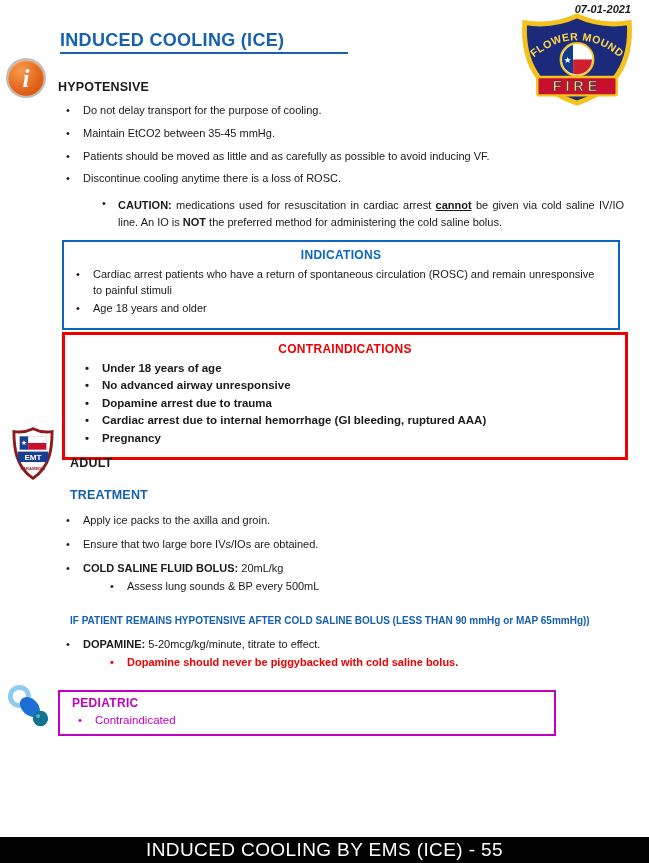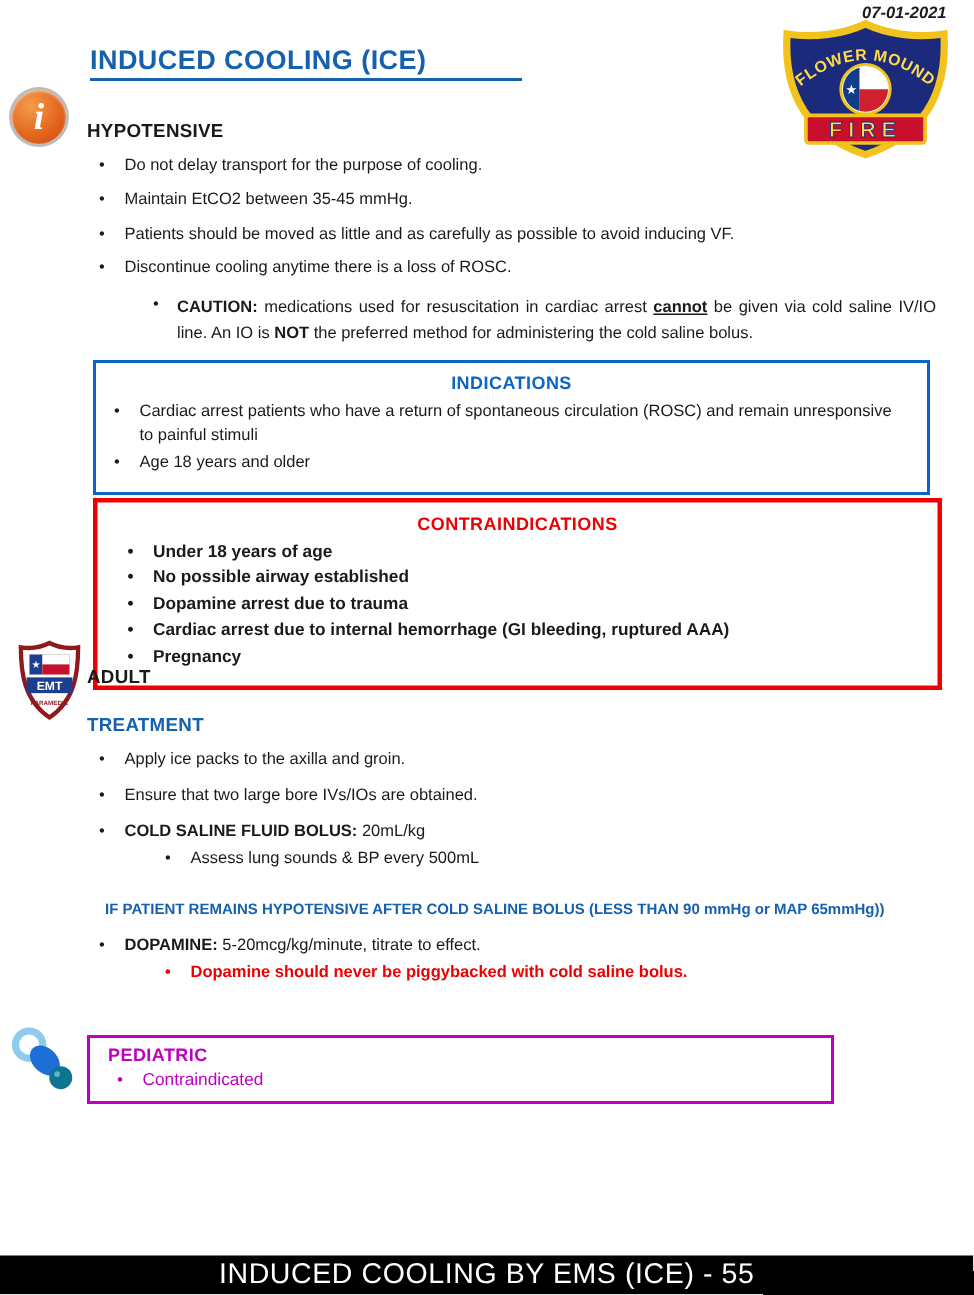--- a/index.html
+++ b/index.html
@@ -47,21 +47,21 @@
   .red-box { left:62px; top:332px; width:566px; border:3px solid var(--red,#EE0000); padding:5px 14px 9px; }
   .red-box h3 { color:var(--red,#EE0000); }
   .red-box .row { margin-bottom:3px; font-weight:700; font-size:11.5px; padding-left:6px; }
   .magenta-box { left:58px; top:690px; width:498px; border:2px solid var(--magenta,#C000C0); padding:4px 12px 7px; }
   .magenta-box h3 { text-align:left; color:var(--magenta,#C000C0); margin:0 0 3px; }
   .magenta-box .row { color:var(--magenta,#C000C0); padding-left:6px; font-size:11.5px; }
 
   
   .emt-badge { position:absolute; left:12px; top:426px; width:42px; height:55px; }
   .adult-section { position:absolute; left:58px; top:444px; width:566px; }
-  .adult-section h2 { font-size:12.5px; margin:0; letter-spacing:.2px; }
+  .adult-section h2 { font-size:12.5px; margin:12px; letter-spacing:.2px; }
   .adult-section h2.treat { color:var(--blue,#1661AE); margin-top:18px; }
   .adult-section .row { margin-top:10px; padding-left:8px; }
   .sub { padding-left:52px !important; margin-top:5px !important; }
   .hypo {
     margin:20px 0 0; color:var(--blue,#1661AE); font-weight:700; font-size:10px;
     width:540px; padding-left:34px; text-indent:-22px; line-height:1.35;
   }
   .warn { color:var(--red,#EE0000); font-weight:700; }
   .warn .b { color:var(--red,#EE0000); }
 
@@ -147,21 +147,21 @@
   </section>
 
   <section class="box red-box">
     <h3>CONTRAINDICATIONS</h3>
     <div class="row">
       <span class="b">•</span>
       <span class="txt">Under 18 years of age</span>
     </div>
     <div class="row">
       <span class="b">•</span>
-      <span class="txt">No possible airway established</span>
+      <span class="txt">No advanced airway unresponsive</span>
     </div>
     <div class="row">
       <span class="b">•</span>
       <span class="txt">Dopamine arrest due to trauma</span>
     </div>
     <div class="row">
       <span class="b">•</span>
       <span class="txt">Cardiac arrest due to internal hemorrhage  (GI bleeding, ruptured AAA)</span>
     </div>
     <div class="row">

